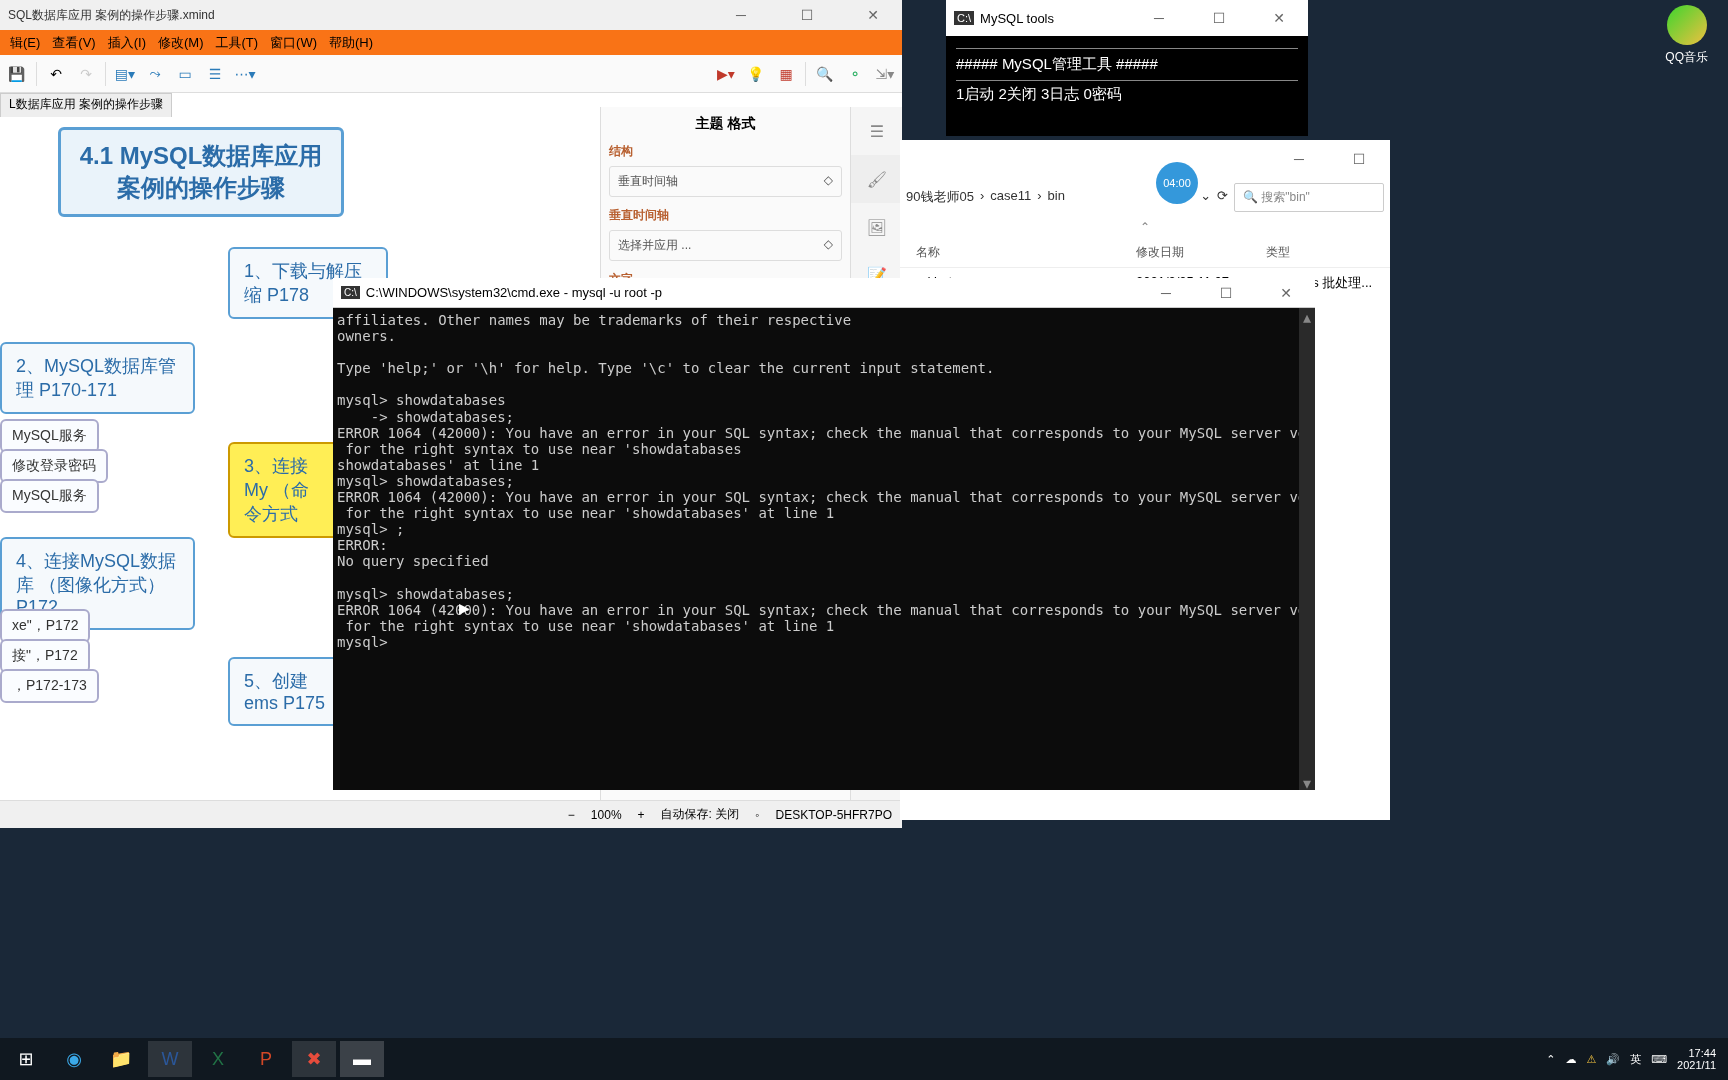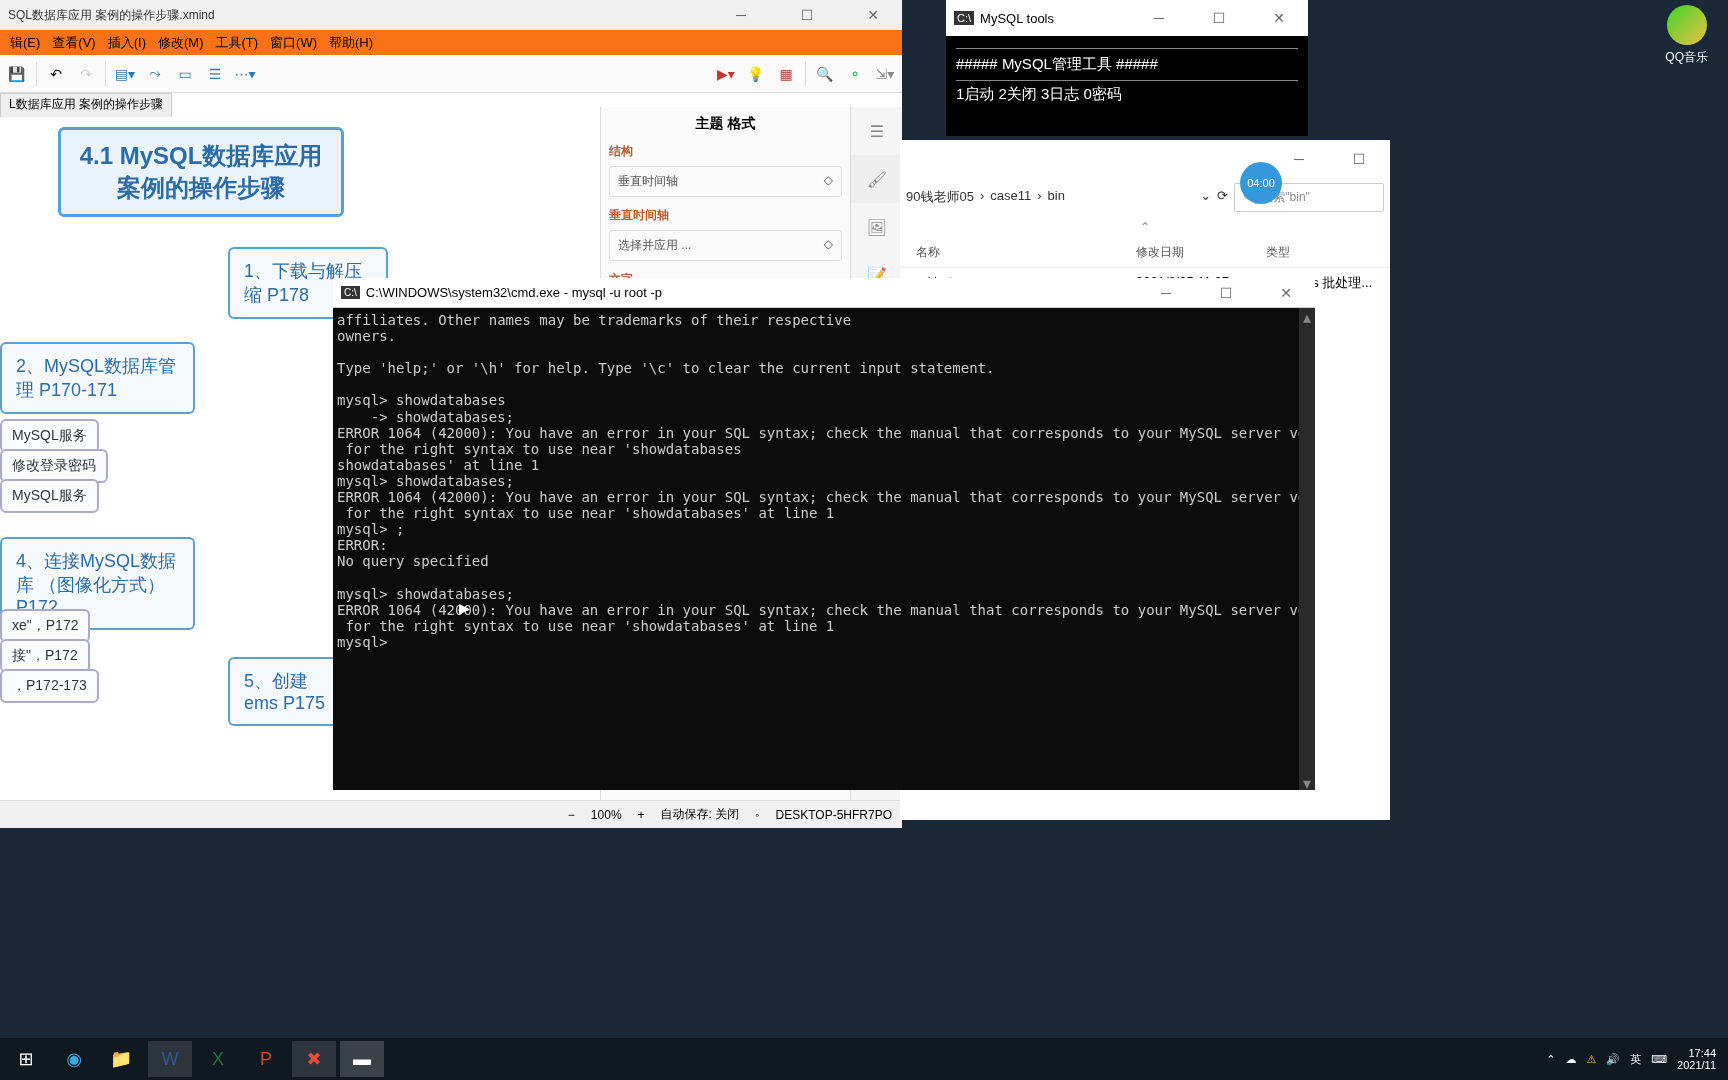--- a/index.html
+++ b/index.html
@@ -43,21 +43,21 @@
 .explorer { position: absolute; left: 900px; top: 140px; width: 490px; height: 680px; background: #fff; }
 .explorer-top { height: 38px; display: flex; align-items: center; padding: 0 10px; }
 .explorer-addr { height: 38px; display: flex; align-items: center; padding: 0 6px; gap: 6px; font-size: 13px; }
 .explorer-addr .breadcrumb { flex: 1; display: flex; align-items: flex-start; gap: 6px; color: #333; }
 .explorer-addr .search { border: 1px solid #ccc; padding: 5px 8px; width: 150px; font-size: 12px; color: #888; border-radius: 2px; }
 .explorer-header { display: flex; padding: 6px 10px; font-size: 12px; color: #555; border-bottom: 1px solid #eee; }
 .explorer-header > div { padding: 0 6px; }
 .explorer-rows { font-size: 13px; }
 .explorer-rows .row { display: flex; padding: 4px 10px; }
 .explorer-rows .row > div { padding: 2px 6px; overflow: hidden; white-space: nowrap; }
-.countdown { position: absolute; left: 1240px; top: 162px; width: 42px; height: 42px; background: #3498db; border-radius: 50%; color: #fff; display: flex; align-items: center; justify-content: center; font-size: 11px; }
+.countdown { position: absolute; left: 1156px; top: 162px; width: 42px; height: 42px; background: #3498db; border-radius: 50%; color: #fff; display: flex; align-items: center; justify-content: center; font-size: 11px; }
 
 
 .cmd-window { position: absolute; left: 333px; top: 278px; width: 982px; height: 512px; background: #0c0c0c; display: flex; flex-direction: column; }
 .cmd-titlebar { height: 30px; background: #fff; display: flex; align-items: center; padding: 0 8px; font-size: 13px; border-bottom: 1px solid #ccc; }
 .cmd-titlebar .win-controls { margin-left: auto; display: flex; gap: 18px; color: #666; }
 .cmd-body { flex: 1; color: #ccc; font-family: "Consolas", monospace; font-size: 14px; padding: 4px 4px; white-space: pre; overflow: hidden; line-height: 1.15; }
 .cmd-scrollbar { position: absolute; right: 0; top: 30px; bottom: 0; width: 16px; background: #2a2a2a; }
 
 
 .taskbar { position: absolute; left: 0; bottom: 0; right: 0; height: 42px; background: #101820; display: flex; align-items: center; padding: 0 4px; gap: 4px; }
@@ -110,20 +110,21 @@
     <span class="toolbar-icon" style="color:#888">⇲▾</span>
   </div>
   <div class="xmind-tab">L数据库应用 案例的操作步骤</div>
   <div class="xmind-canvas">
     <div class="mind-node main" style="left:58px; top:10px; width:286px;">4.1 MySQL数据库应用案例的操作步骤</div>
     <div class="mind-node" style="left:228px; top:130px; width:160px;">1、下载与解压缩 P178</div>
     <div class="mind-node" style="left:0px; top:225px; width:195px;">2、MySQL数据库管理 P170-171</div>
     <div class="mind-node sub small" style="left:0px; top:302px;">MySQL服务</div>
     <div class="mind-node sub small" style="left:0px; top:332px;">修改登录密码</div>
     <div class="mind-node sub small" style="left:0px; top:362px;">MySQL服务</div>
+    <div class="mind-node highlight" style="left:228px; top:325px; width:112px;">3、连接My （命令方式</div>
     <div class="mind-node" style="left:0px; top:420px; width:195px;">4、连接MySQL数据库 （图像化方式）P172</div>
     <div class="mind-node sub small" style="left:0px; top:492px;">xe"，P172</div>
     <div class="mind-node sub small" style="left:0px; top:522px;">接"，P172</div>
     <div class="mind-node sub small" style="left:0px; top:552px;">，P172-173</div>
     <div class="mind-node" style="left:228px; top:540px; width:120px;">5、创建ems P175</div>
   </div>
   <div class="xmind-format">
     <div class="title">主题 格式</div>
     <div class="section">结构</div>
     <div class="item">

